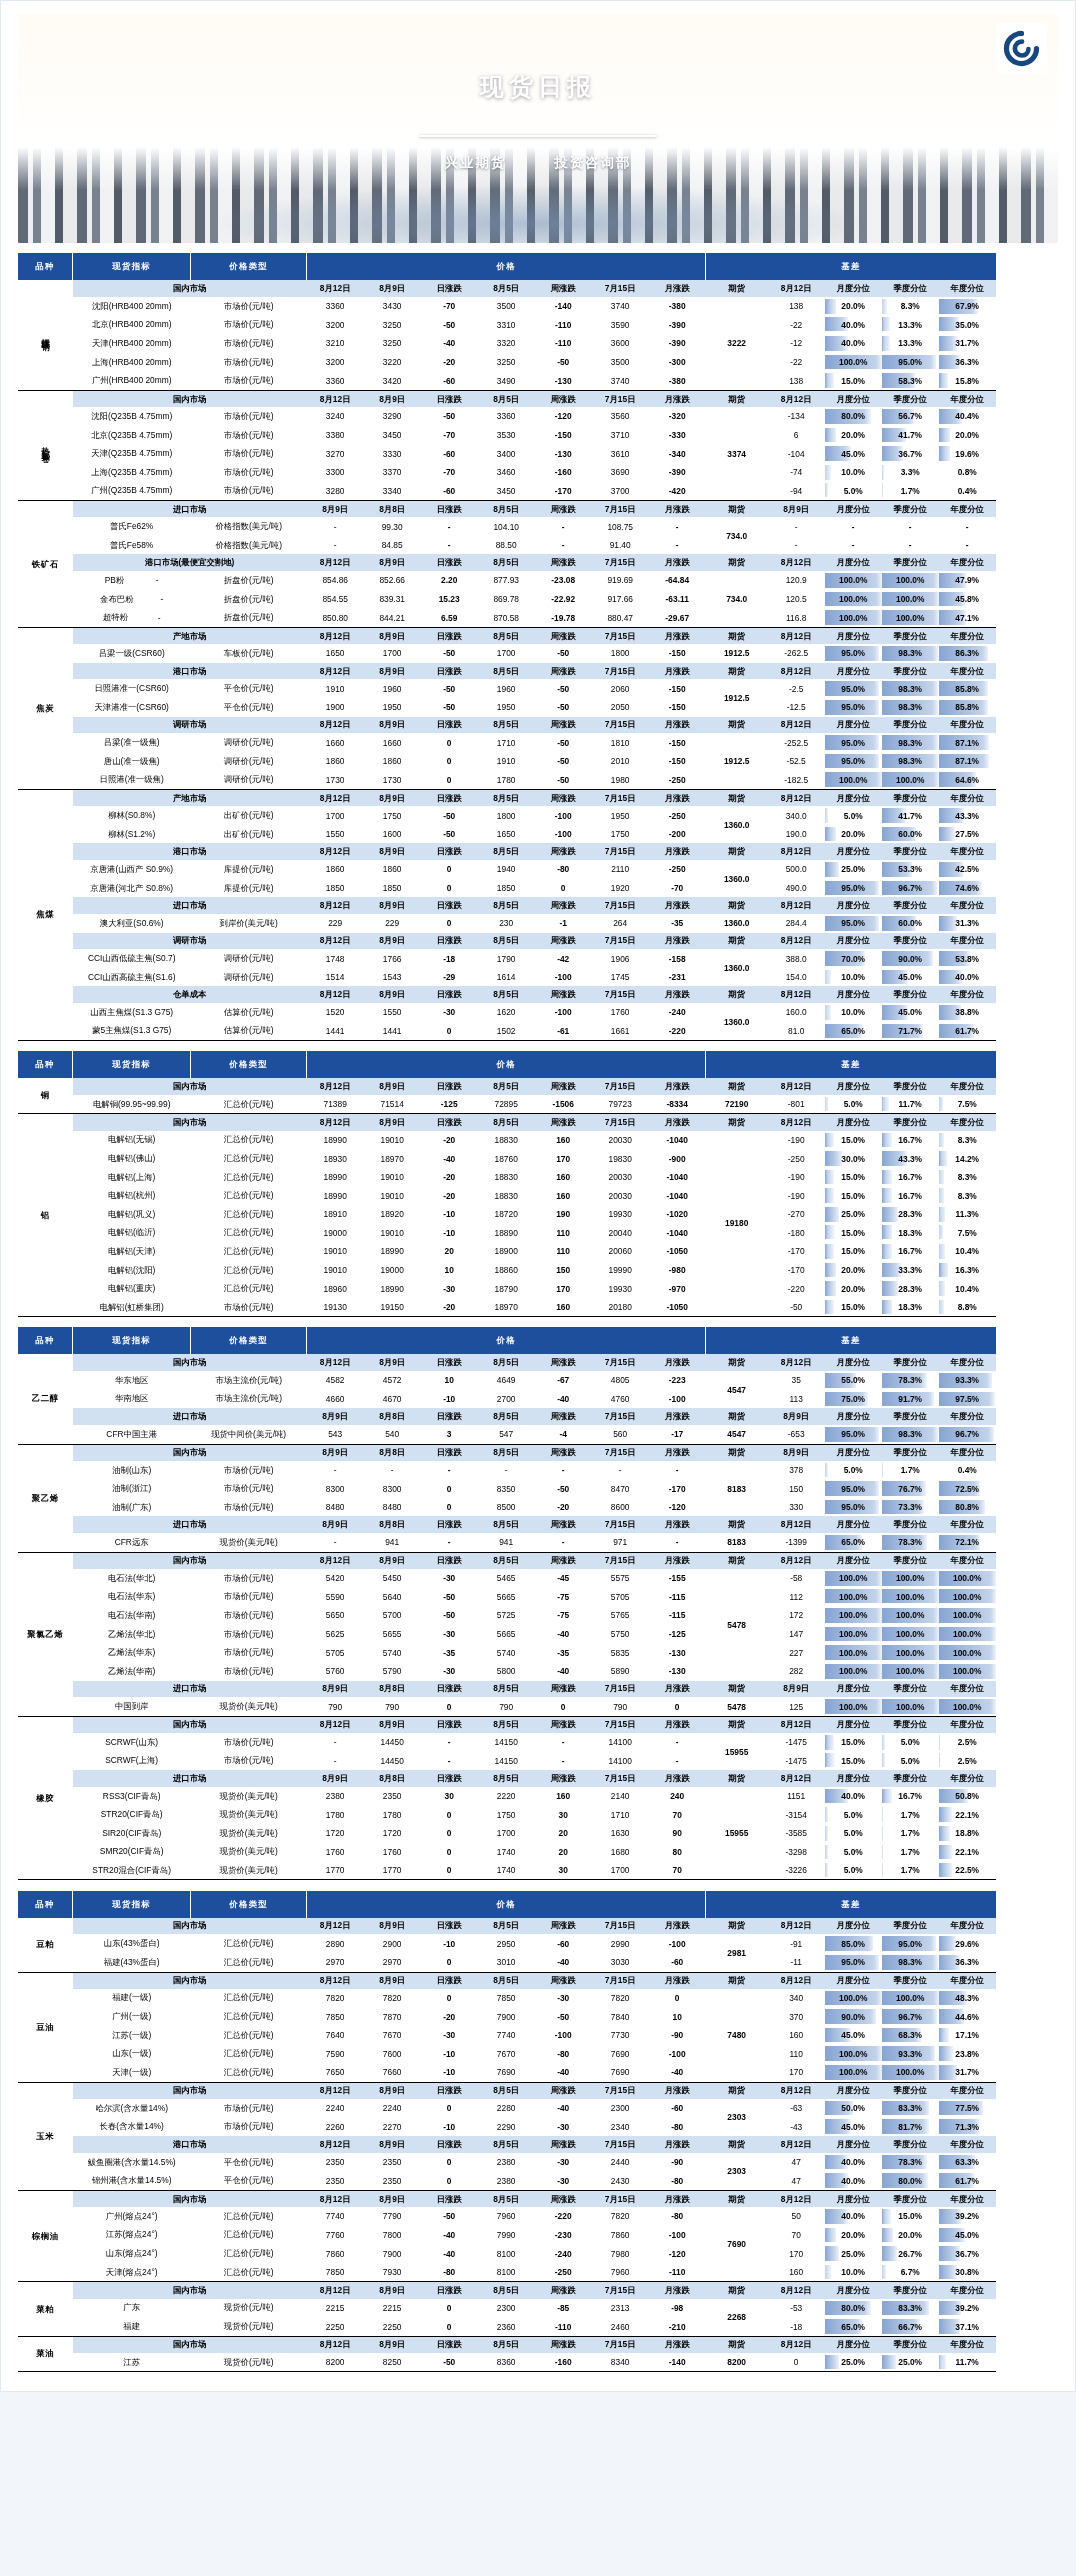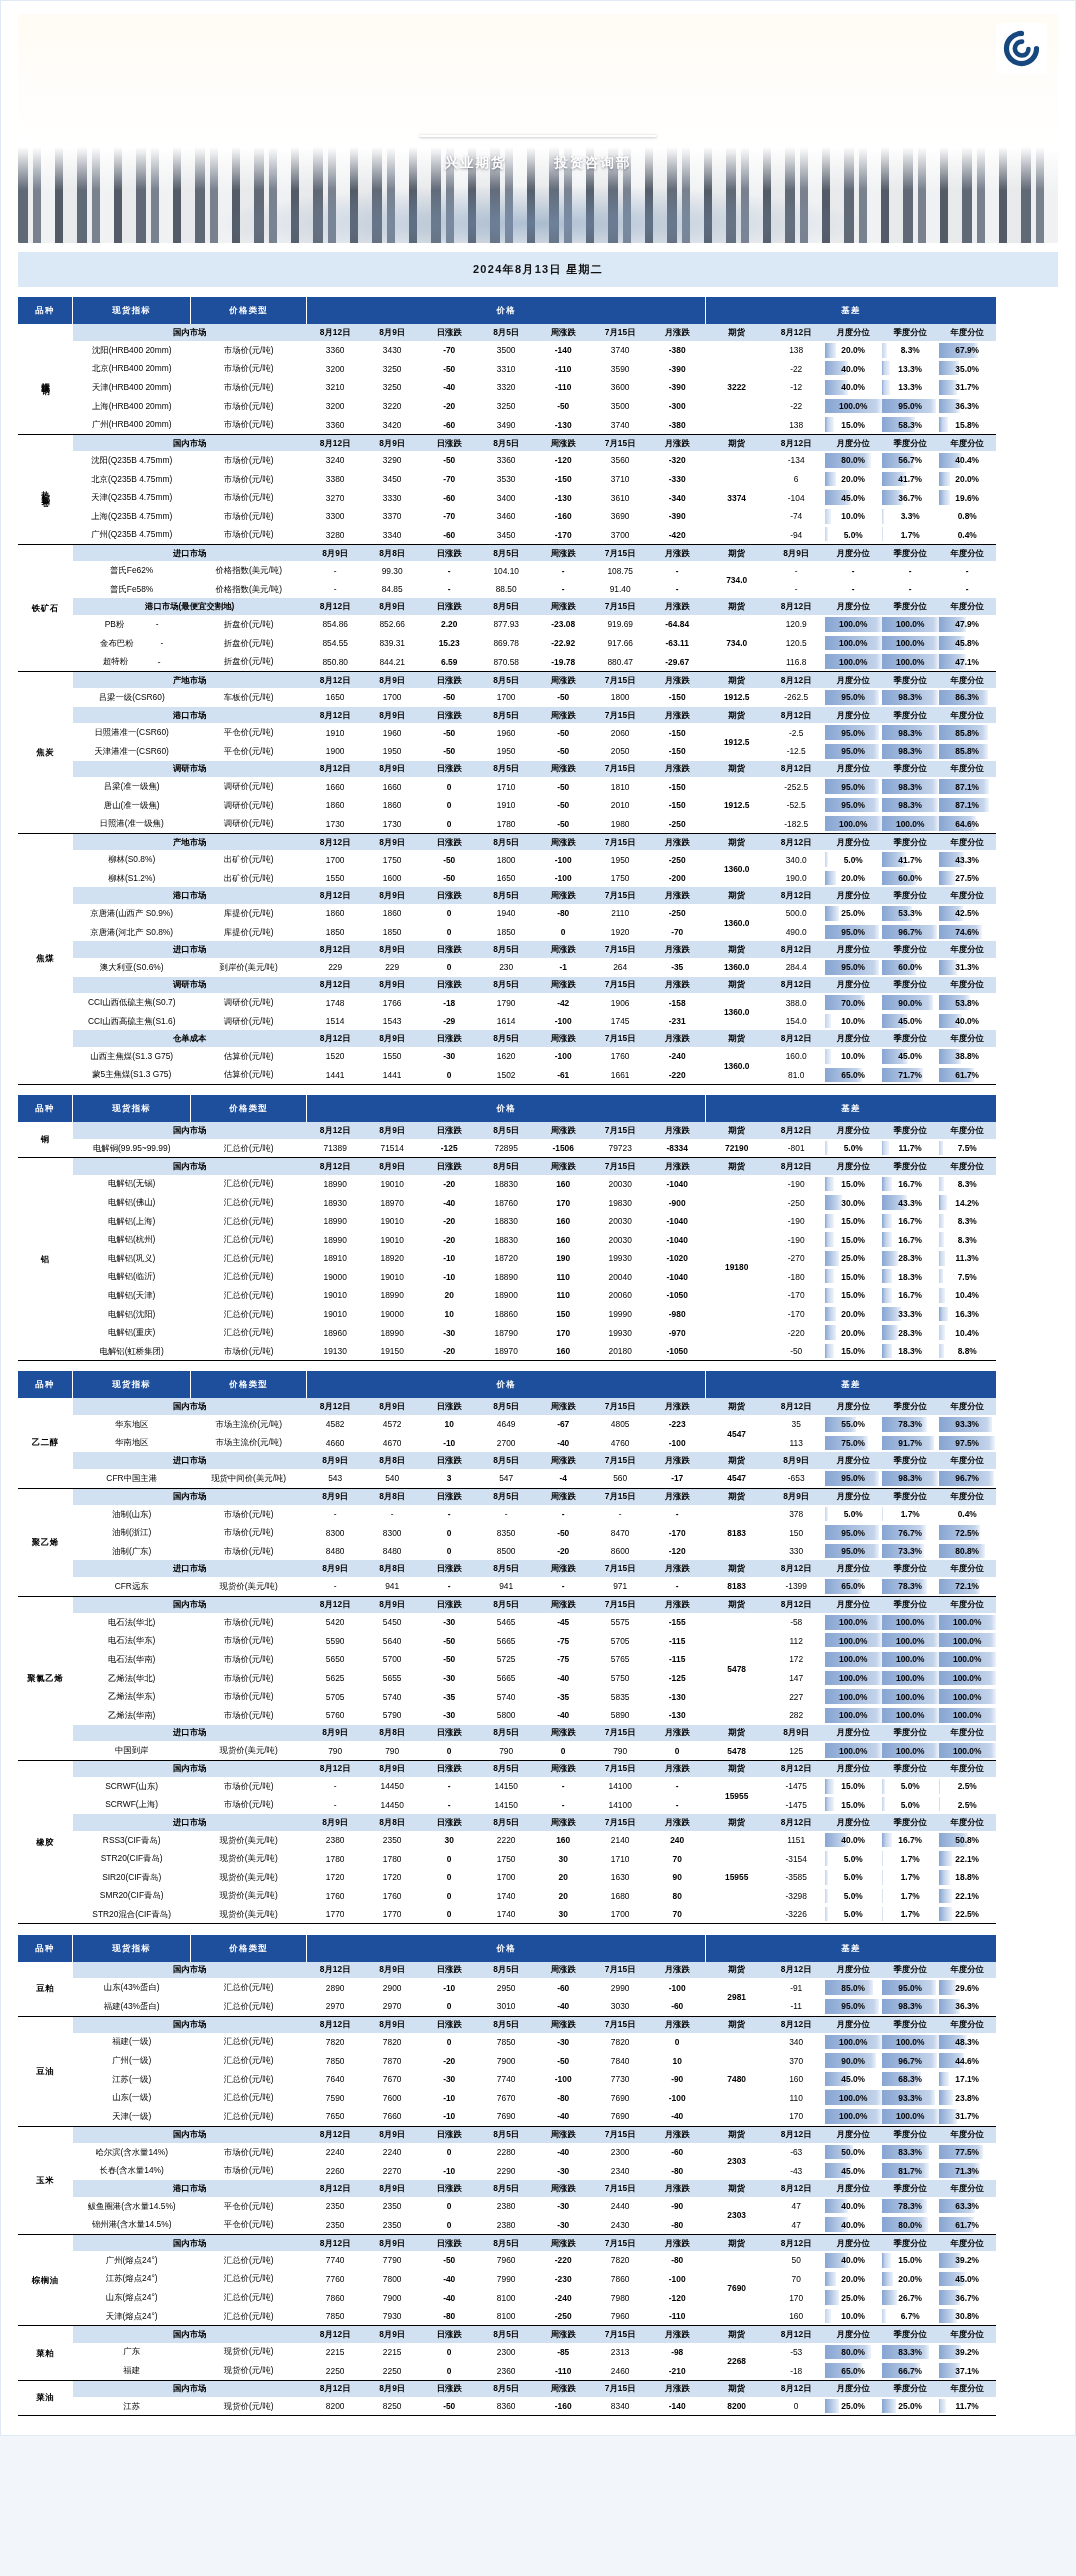--- a/index.html
+++ b/index.html
@@ -75,36 +75,34 @@
 </style>
 </head>
 <body>
 
 <div class="page">
 
   <div class="banner">
     <div class="sky-glow"></div>
     <div class="skyline"></div>
     <div class="river"></div>
+    <div class="banner-title">现货日报</div>
     <div class="banner-divider"></div>
     <div class="banner-sub">
       <span>兴业期货</span>
       <span>投资咨询部</span>
     </div>
     <div class="logo-box">
       <svg width="37" height="37" viewBox="0 0 64 64">
         <path d="M32 6 C17.6 6 6 17.6 6 32 C6 46.4 17.6 58 32 58 C46.4 58 58 46.4 58 32" fill="none" stroke="#16477e" stroke-width="9" stroke-linecap="round"></path>
         <path d="M33 20 C26 20 20.5 25.4 20.5 32 C20.5 38.6 26 44 33 44 C39.2 44 44 39.2 44 33" fill="none" stroke="#16477e" stroke-width="8" stroke-linecap="round"></path>
       </svg>
     </div>
   </div>
 
-  <div class="date-bar">
-    <span>2024年8月13日  星期二</span>
-  </div>
 
   <div id="report-body">
       <div class="sec">
         <table class="tbl">
           <colgroup>
             <col style="width:55px">
             <col style="width:118px">
             <col style="width:116px">
             <col style="width:57px">
             <col style="width:57px">

